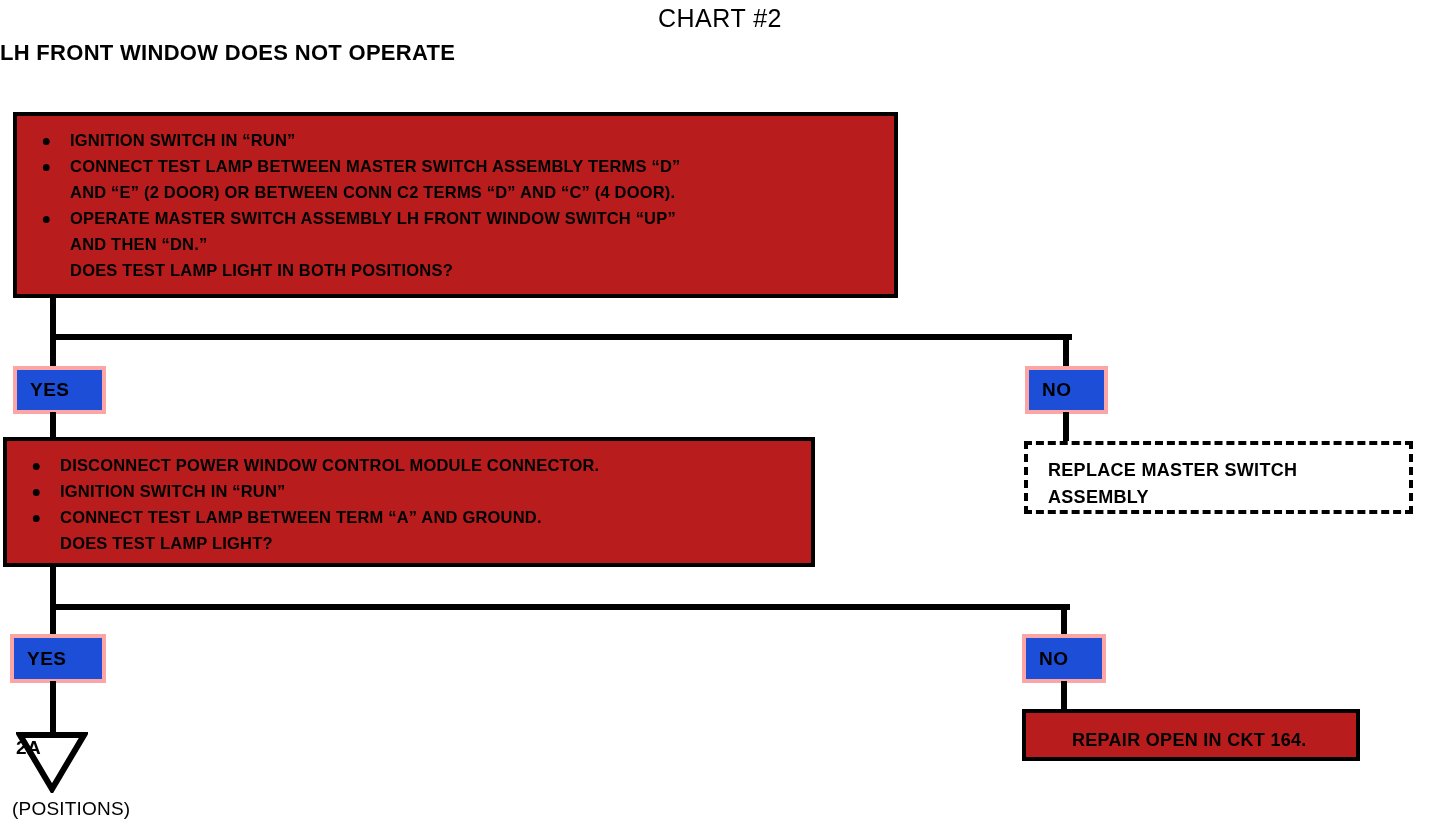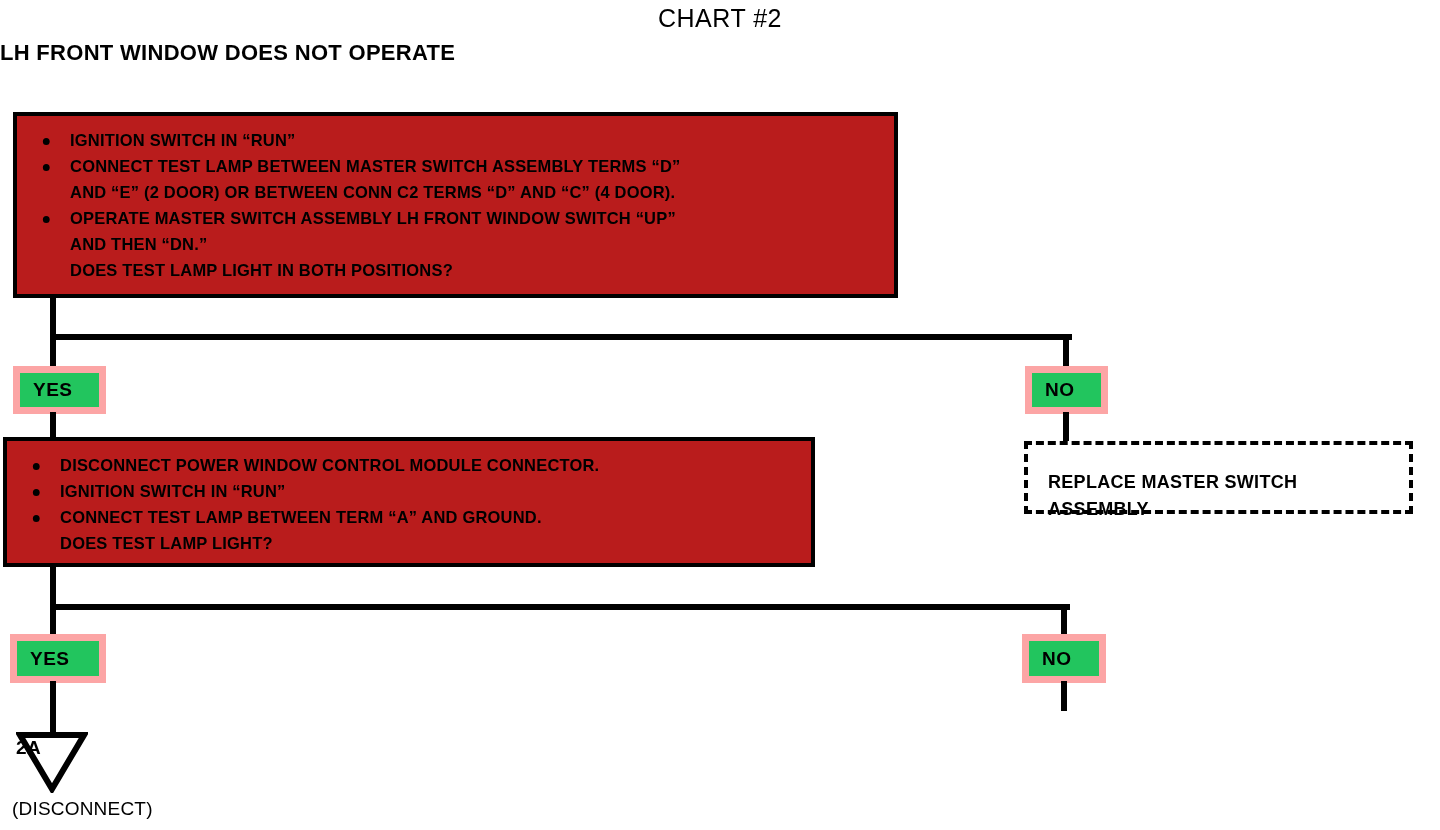--- a/index.html
+++ b/index.html
@@ -86,22 +86,22 @@
     background: #000;
   }
   .step-line.cont {
     padding-left: 32px;
   }
 
   
   .yn-box {
     position: absolute;
     box-sizing: border-box;
-    border: 7px solid #fca5a5;
-    background: #22c55e;
+    border: 4px solid #fca5a5;
+    background: #1d4ed8;
     display: flex;
     align-items: center;
   }
   .yn-label {
     font-weight: bold;
     font-size: 19px;
     padding-left: 13px;
     letter-spacing: 0.5px;
   }
 
@@ -182,21 +182,21 @@
     <span class="yn-label">YES</span>
   </div>
   <div class="vline" style="left:50px; top:412px; height:28px;"></div>
 
   <div class="yn-box" style="left:1025px; top:366px; width:83px; height:48px;">
     <span class="yn-label">NO</span>
   </div>
   <div class="vline" style="left:1063px; top:412px; height:32px;"></div>
 
   <div class="box-dashed" style="left:1024px; top:441px; width:389px; height:73px;">
-    <div class="action-text" style="left:20px; top:12px; white-space:normal; line-height:27px;margin-top:12px;">REPLACE MASTER SWITCH ASSEMBLY</div>
+    <div class="action-text" style="left:20px; top:12px; white-space:normal; line-height:27px;">REPLACE MASTER SWITCH ASSEMBLY</div>
   </div>
 
   <div class="box" style="left:3px; top:437px; width:812px; height:130px;padding-left:47px;">
     <div class="step-list">
       <div class="step-line bulleted">DISCONNECT POWER WINDOW CONTROL MODULE CONNECTOR.</div>
       <div class="step-line bulleted">IGNITION SWITCH IN “RUN”</div>
       <div class="step-line bulleted">CONNECT TEST LAMP BETWEEN TERM “A” AND GROUND.</div>
       <div class="step-line cont">DOES TEST LAMP LIGHT?</div>
     </div>
   </div>
@@ -209,23 +209,26 @@
   <div class="yn-box" style="left:10px; top:634px; width:96px; height:49px;">
     <span class="yn-label">YES</span>
   </div>
   <div class="vline" style="left:50px; top:681px; height:56px;"></div>
 
   <div class="yn-box" style="left:1022px; top:634px; width:84px; height:49px;">
     <span class="yn-label">NO</span>
   </div>
   <div class="vline" style="left:1061px; top:681px; height:30px;"></div>
 
+  <div class="box" style="left:1022px; top:709px; width:338px; height:52px;">
+    <div class="action-text centered-v" style="left:46px;">REPAIR OPEN IN CKT 164.</div>
+  </div>
 
   <div class="tri-wrap" style="left:16px; top:731px; width:72px; height:62px;">
     <svg width="72" height="62" viewBox="0 0 72 62" aria-hidden="true">
       <polygon points="4,4 68,4 36,58" fill="#ffffff" stroke="#000000" stroke-width="6" stroke-linejoin="miter"></polygon>
     </svg>
     <div class="tri-label">2A</div>
   </div>
 
-  <div class="continued-text" style="left:12px; top:798px;">(DISCONNECT)</div>
+  <div class="continued-text" style="left:12px; top:798px;">(POSITIONS)</div>
 
 </div>
 
 </body></html>

